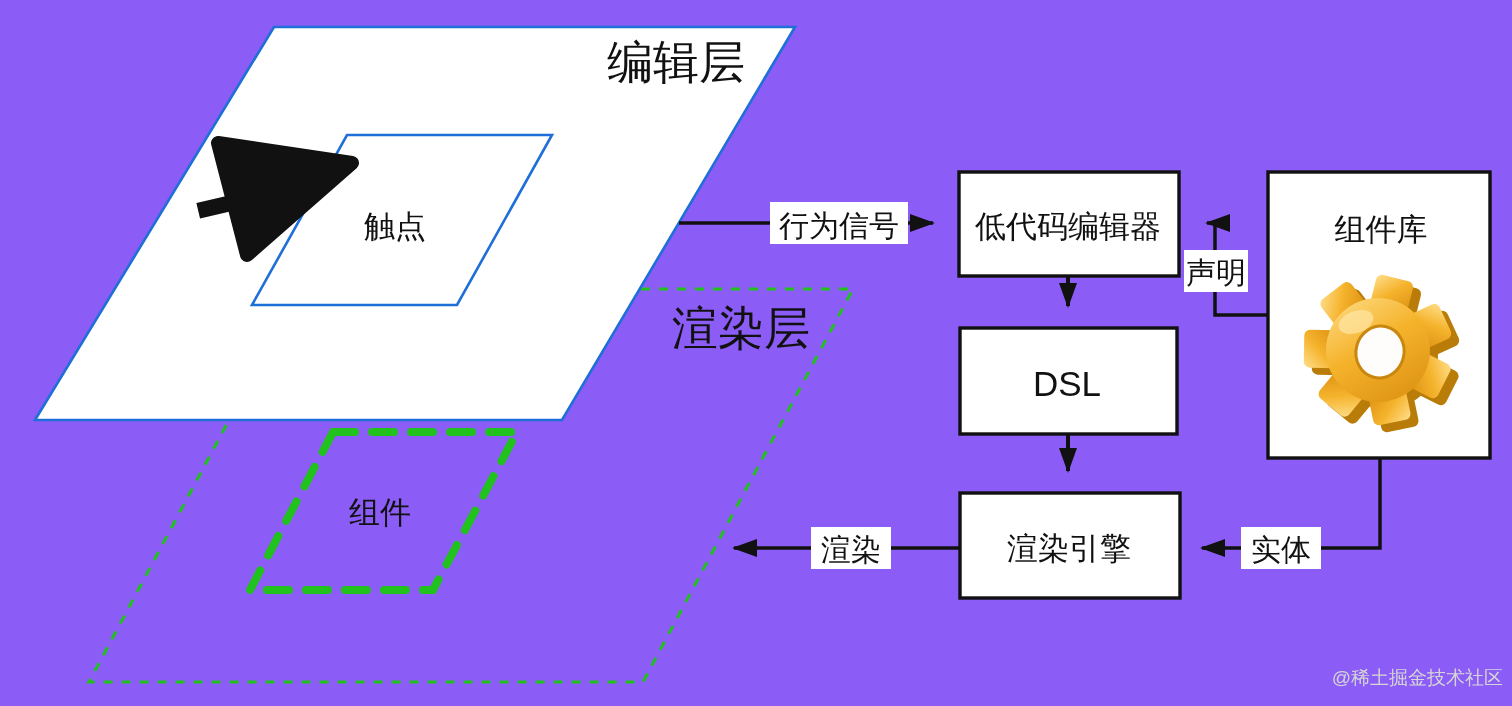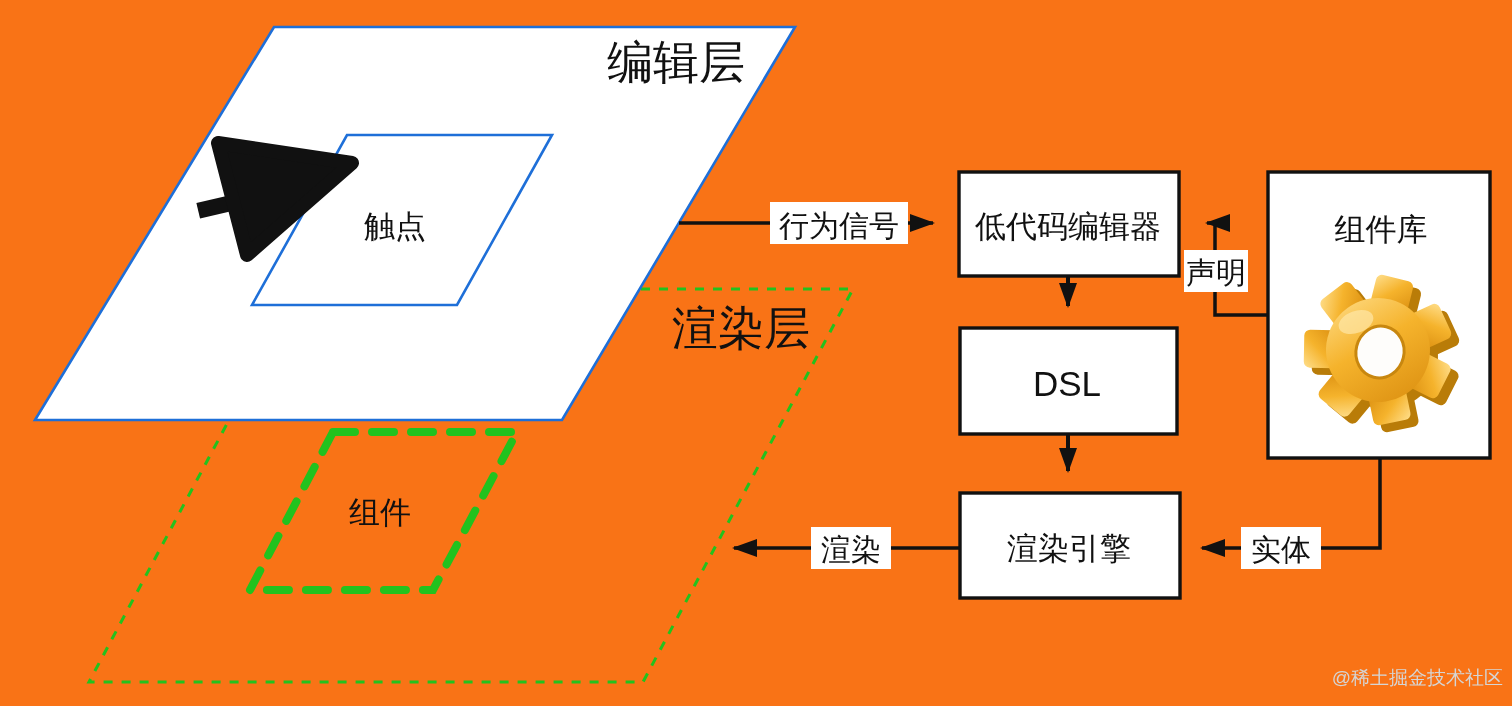--- a/index.html
+++ b/index.html
@@ -5,21 +5,21 @@
   html, body {
     margin: 0;
     padding: 0;
     background: #ffffff;
     font-family: "Liberation Sans", "DejaVu Sans", sans-serif;
   }
   .stage {
     position: relative;
     width: 1512px;
     height: 706px;
-    background: #f97316;
+    background: #8b5cf6;
     overflow: hidden;
   }
   svg text {
     font-family: "Liberation Sans", "DejaVu Sans", sans-serif;
     fill: #111111;
   }
   text.layer-title { font-size: 46px; font-weight: 500; }
   text.shape-label { font-size: 31px; font-weight: 400; }
   text.node-label  { font-size: 31px; font-weight: 400; }
   text.dsl-label   { font-size: 35px; font-weight: 400; }

